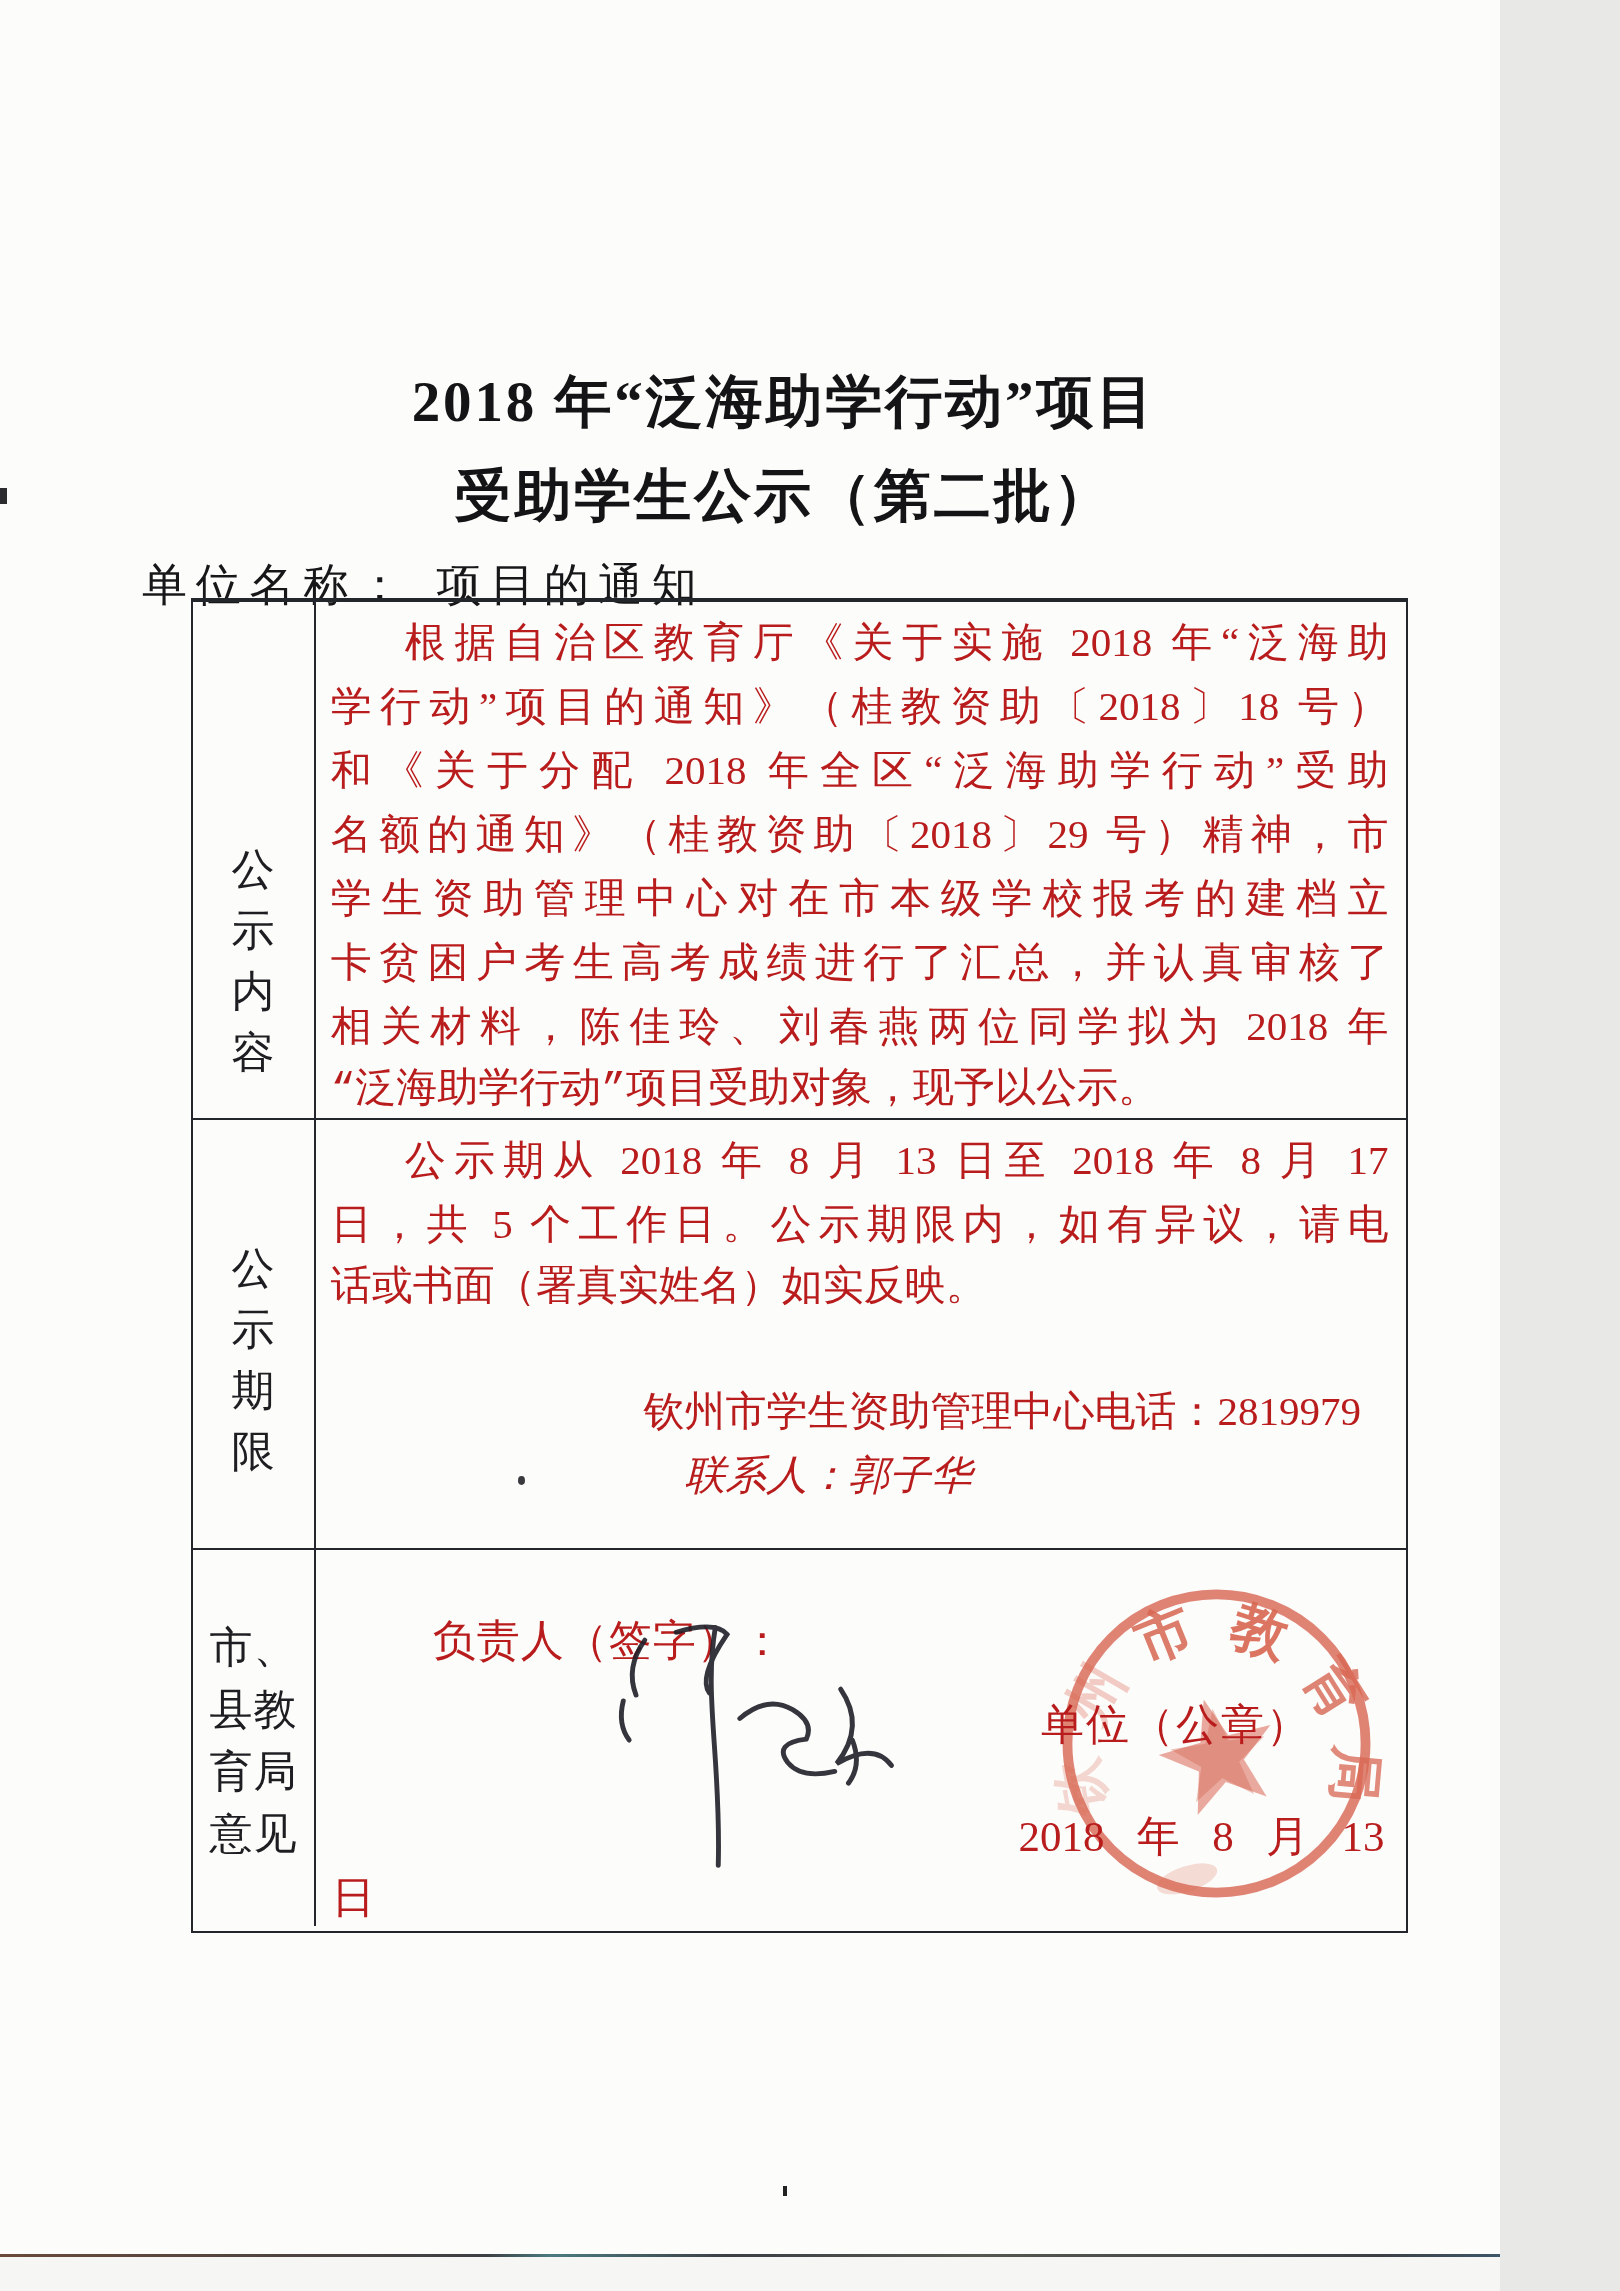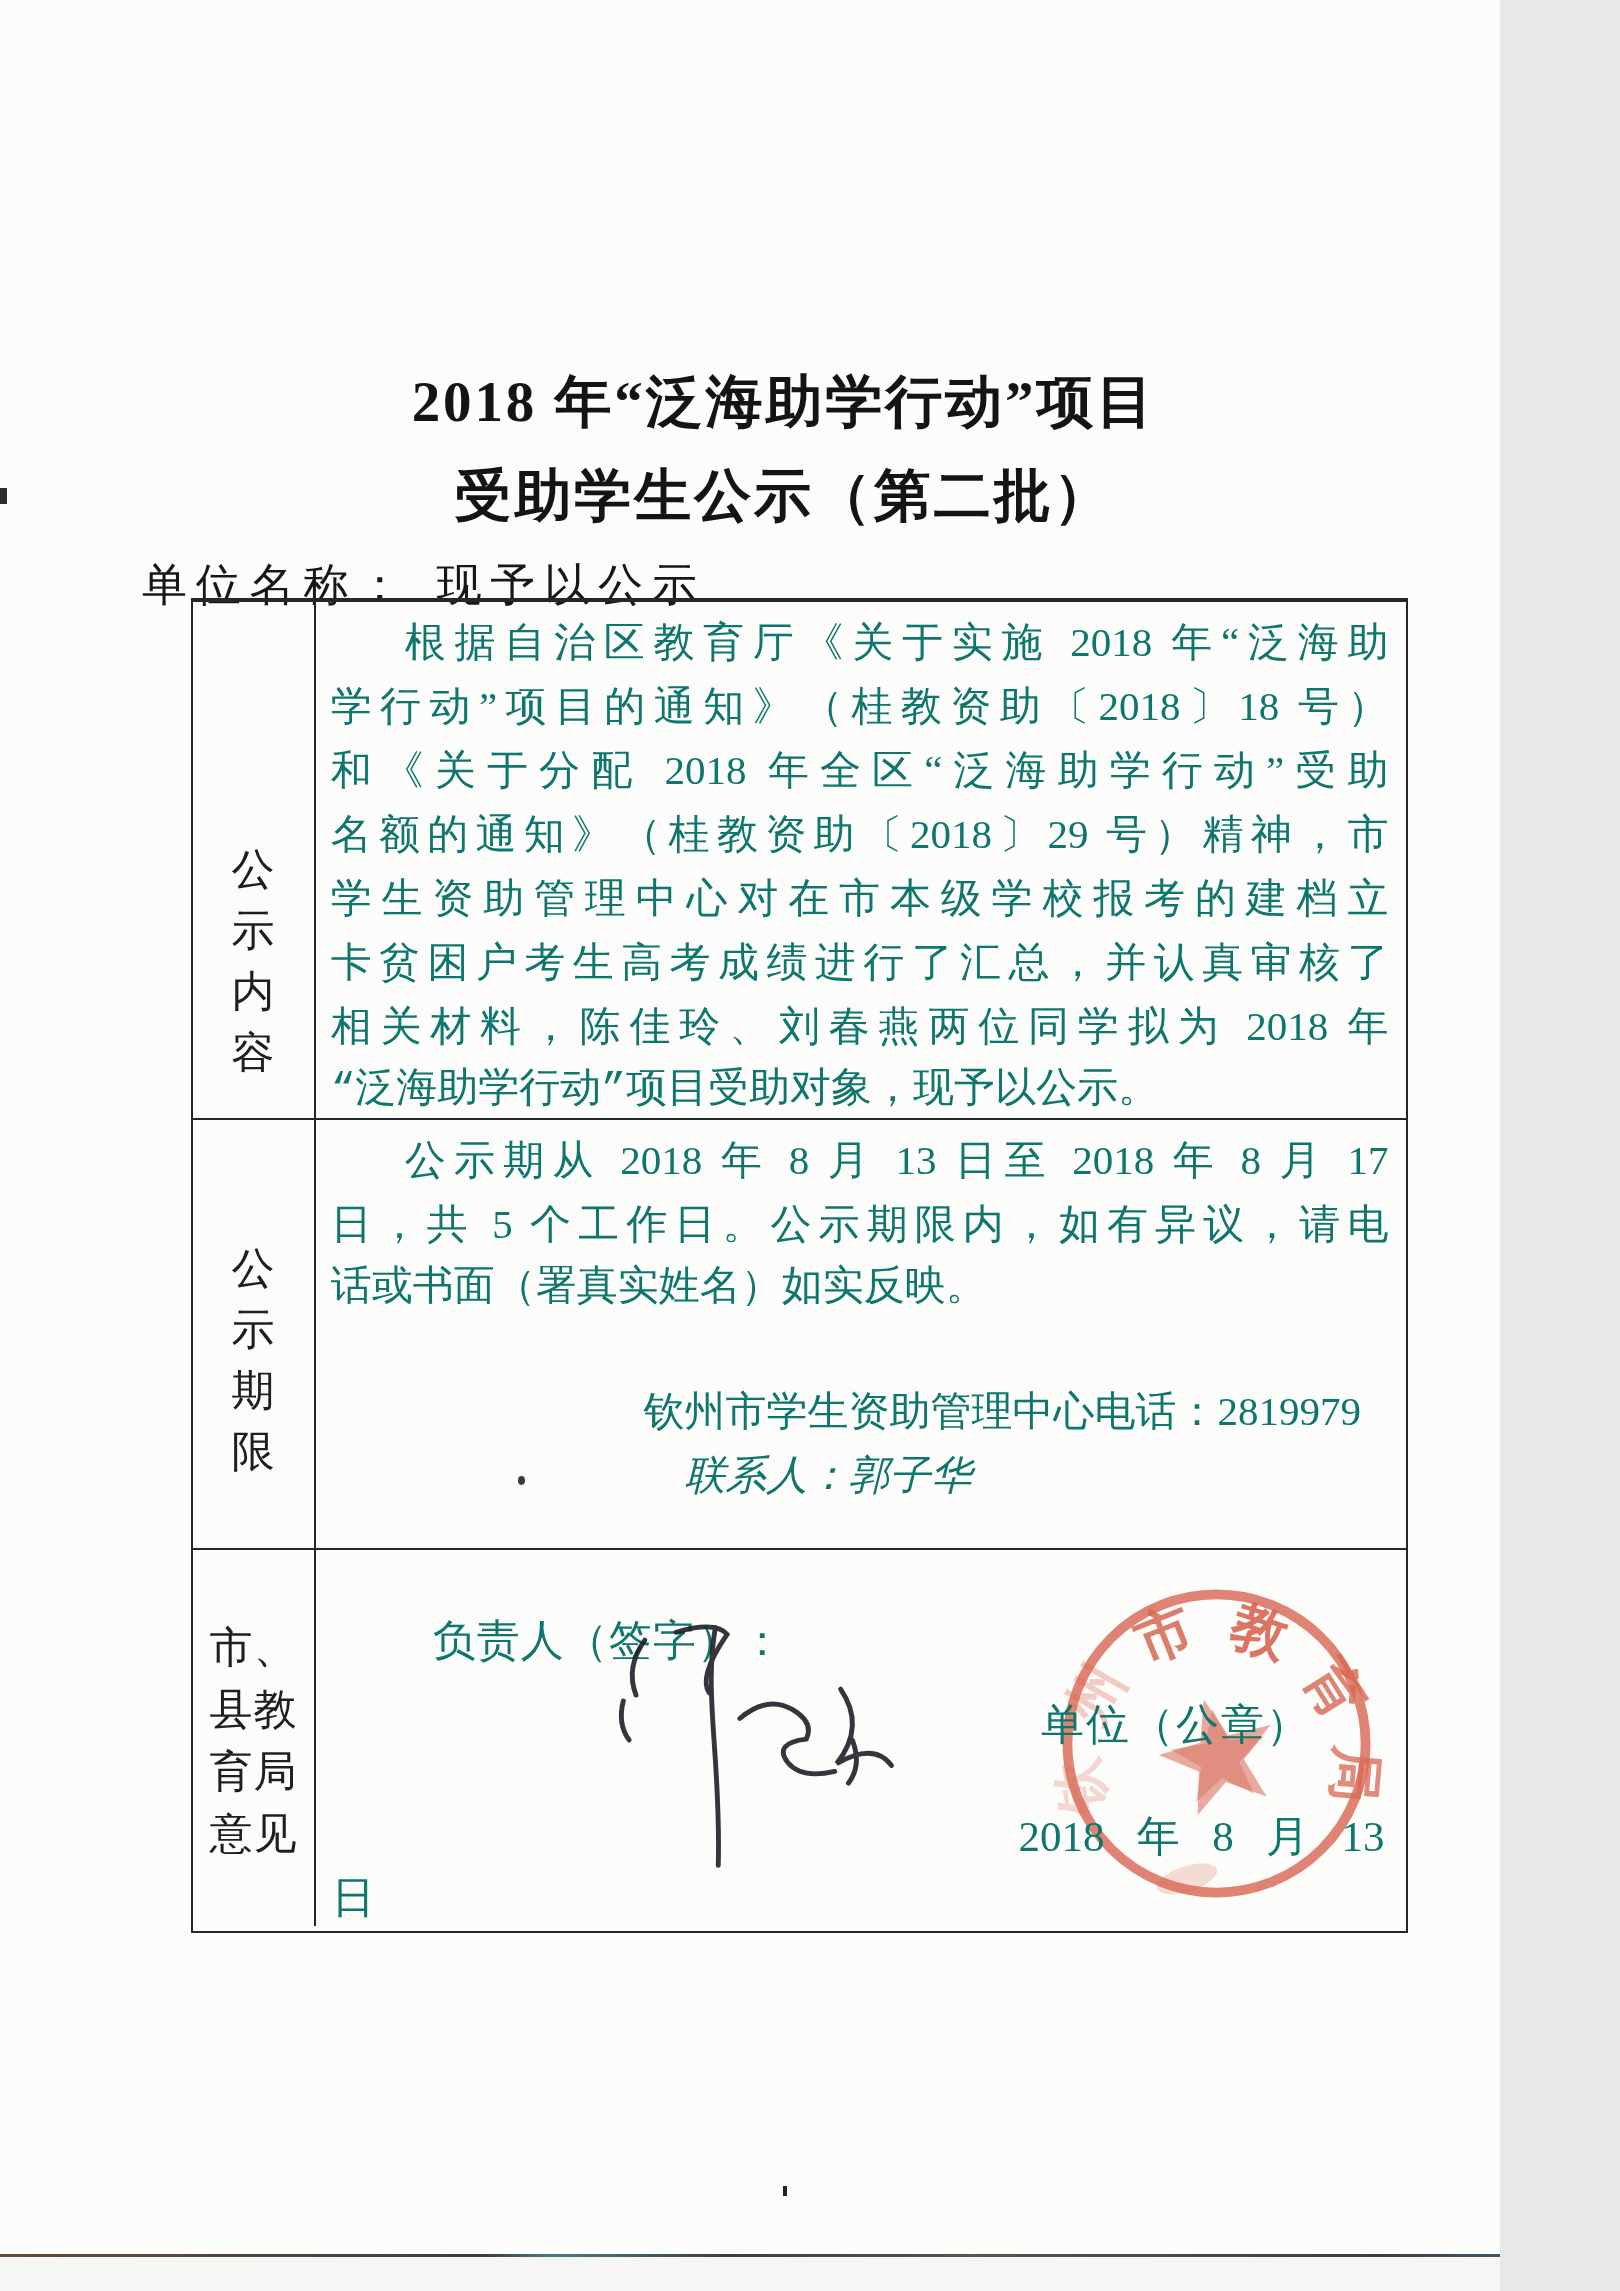--- a/index.html
+++ b/index.html
@@ -40,21 +40,21 @@
     box-sizing:border-box;
     font-size:43px;line-height:61px;letter-spacing:1px;
     text-align:center;color:#1e1e22;
   }
   .label-cell.l1{padding-top:237px;}
   .label-cell.l2{padding-top:118px;}
   .label-cell.l3{padding-top:67px;line-height:62px;}
   .content-cell{
     flex:1;position:relative;box-sizing:border-box;
     padding:7.8px 17.6px 0 14.7px;
-    font-size:41px;line-height:64px;color:#0f766e;
+    font-size:41px;line-height:64px;color:#b91c1c;
   }
   .just-lines > div{
     text-align:justify;text-align-last:justify;
     white-space:nowrap;
   }
   .just-lines > div:first-child{text-indent:74px;}
   .just-lines > div:last-child{text-align-last:left;font-family:Liberation Mono, monospace;}
   .contact-phone{text-align:right;padding-right:27.4px;margin-top:59px;white-space:nowrap;}
   .contact-person{text-align:center;padding-right:63px;white-space:nowrap;font-style:italic;}
   .approval-line{font-weight:bold;font-size:43px;text-indent:76px;margin-top:15.7px;letter-spacing:1px;}
@@ -78,21 +78,21 @@
 
 <div class="page">
 
   <div class="title">
     <div>2018 年“泛海助学行动”项目</div>
     <div>受助学生公示（第二批）</div>
   </div>
 
   <div class="unit-line">
     <span>单位名称：</span>
-    <span>现予以公示</span>
+    <span>项目的通知</span>
   </div>
 
   <div class="doc-table">
 
     <div class="t-row r1">
       <div class="label-cell l1">
           <div>公</div>
           <div>示</div>
           <div>内</div>
           <div>容</div>

